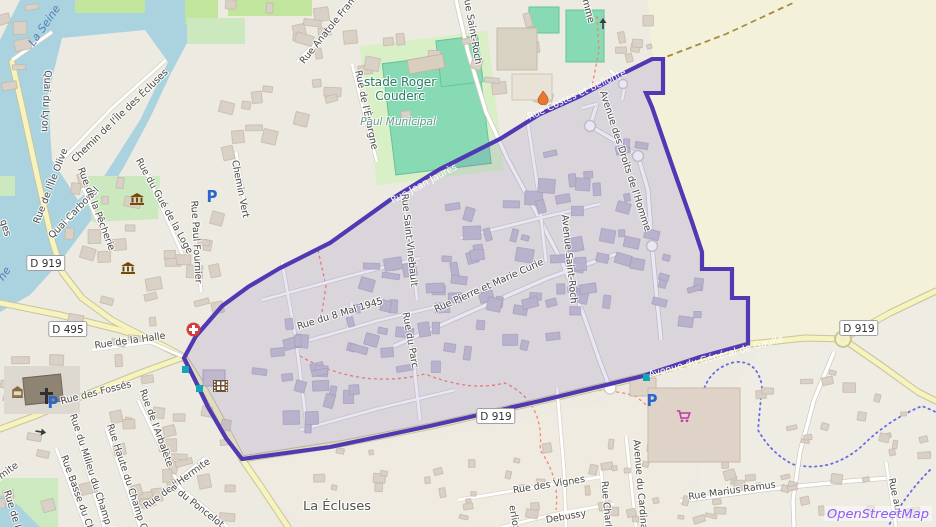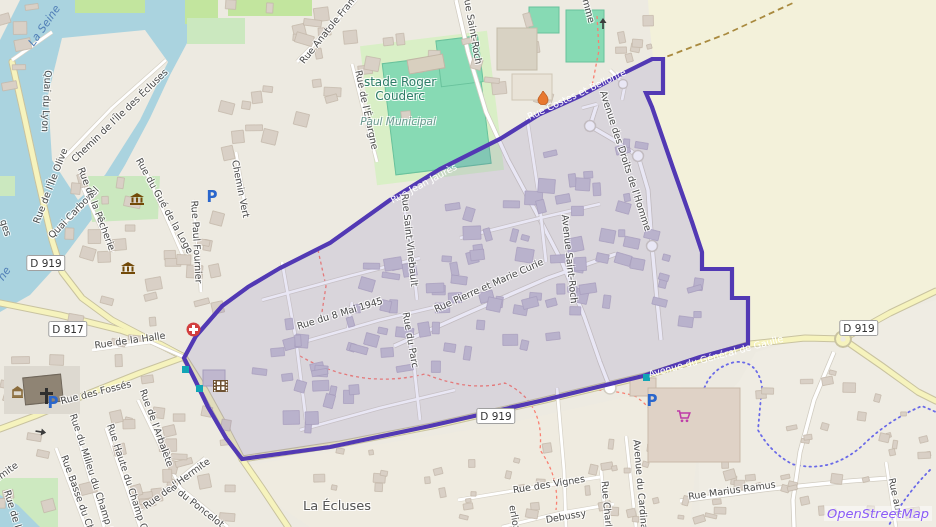--- a/index.html
+++ b/index.html
@@ -639,18 +639,18 @@
       <div class="lbl st" style="left: 566px; top: 517px; transform: translate(-50%, -50%) rotate(-10deg);">Debussy</div>
       <div class="lbl st" style="left: 514px; top: 518px; transform: translate(-50%, -50%) rotate(80deg);">erlioz</div>
       <div class="lbl st" style="left: 606px; top: 504px; transform: translate(-50%, -50%) rotate(85deg);">Rue Charl</div>
       <div class="lbl st" style="left: 640px; top: 486px; transform: translate(-50%, -50%) rotate(85deg);">Avenue du Cardinal</div>
       <div class="lbl st" style="left: 732px; top: 491px; transform: translate(-50%, -50%) rotate(-8deg);">Rue Marius Ramus</div>
       <div class="lbl st" style="left: 895px; top: 497px; transform: translate(-50%, -50%) rotate(78deg);">Rue aux</div>
       <div class="lbl onp" style="left: 716px; top: 357px; transform: translate(-50%, -50%) rotate(-15deg);">Avenue du Général de Gaulle</div>
     </div>
   <div class="layer" id="badges">
       <div class="badge" style="left: 46px; top: 263px;">D 919</div>
-      <div class="badge" style="left: 68px; top: 329px;">D 817</div>
+      <div class="badge" style="left: 68px; top: 329px;">D 495</div>
       <div class="badge" style="left: 496px; top: 416px;">D 919</div>
       <div class="badge" style="left: 859px; top: 328px;">D 919</div>
     </div>
   <div id="attr">OpenStreetMap</div>
 </div>
 
 </body></html>

